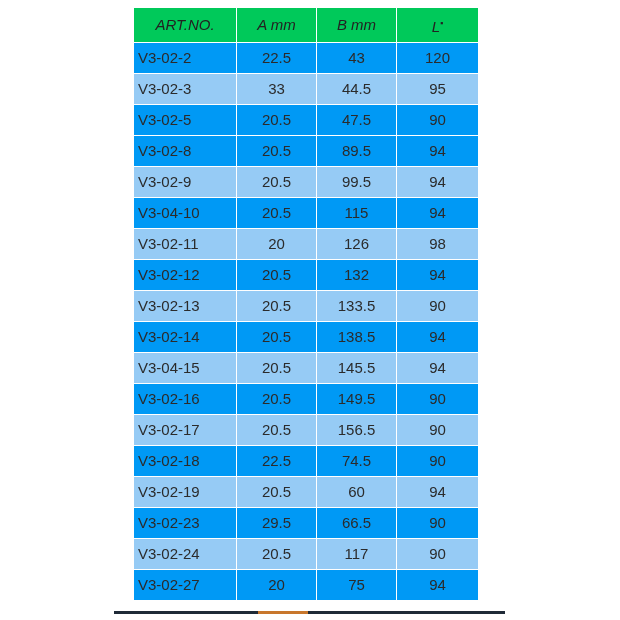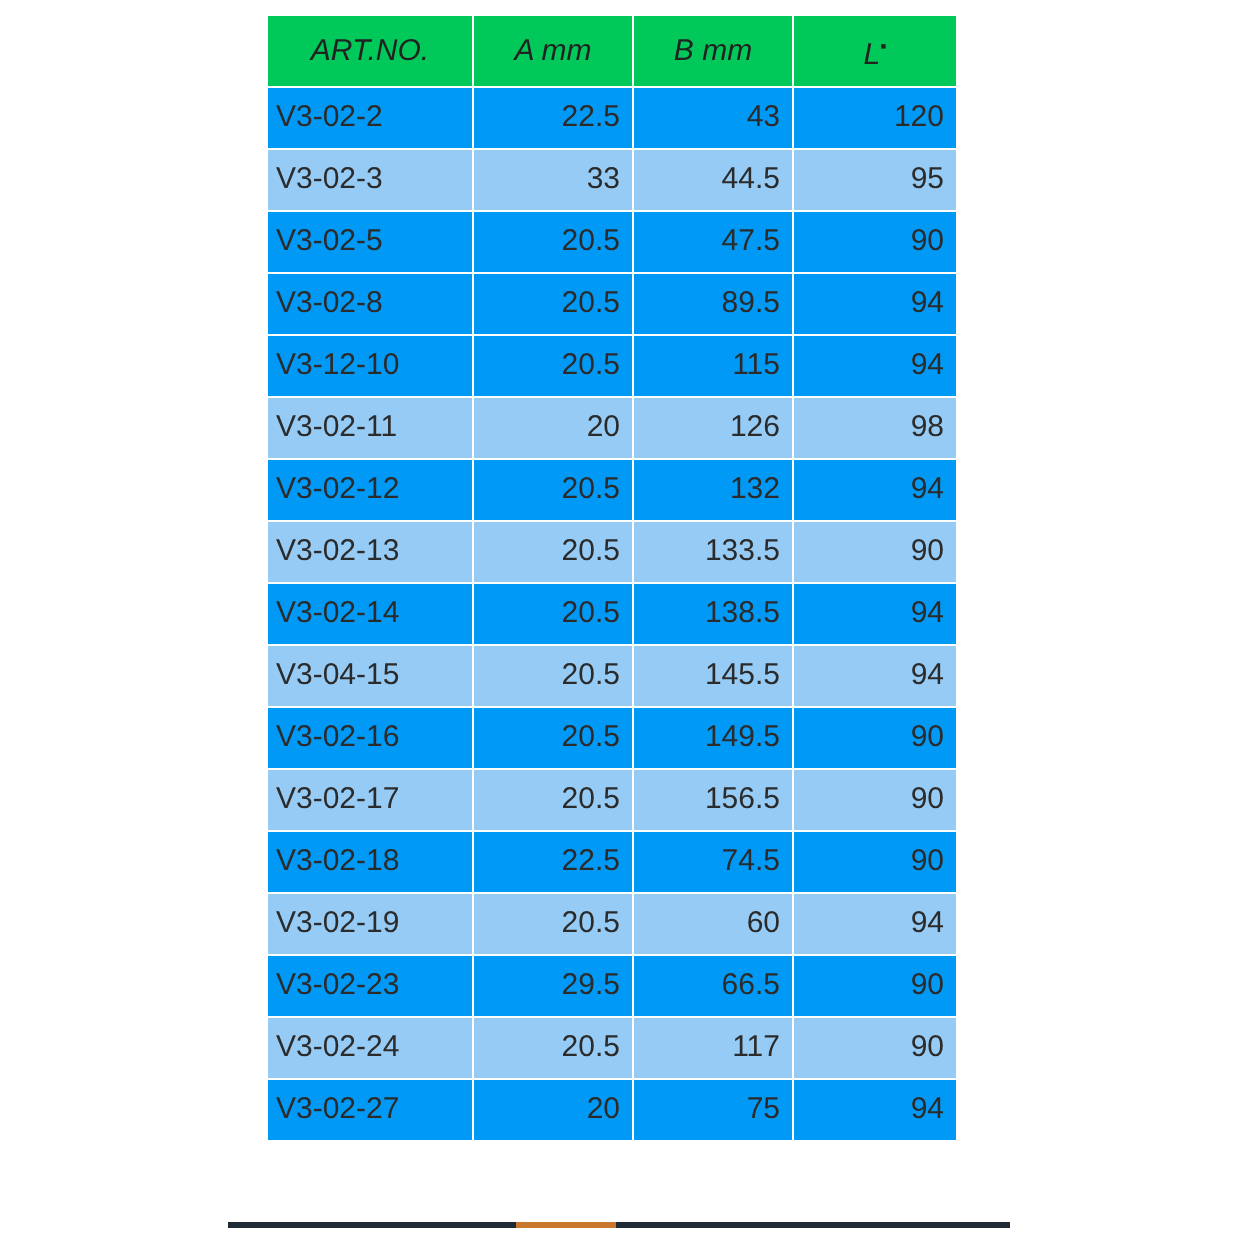--- a/index.html
+++ b/index.html
@@ -50,21 +50,21 @@
   }
 
   #spec-table tbody tr.odd td { background: #0099f5; }
   #spec-table tbody tr.even td { background: #96cbf5; }
 
   #spec-table td.art {
     text-align: left;
     padding-left: 4px;
   }
   #spec-table td.num {
-    text-align: right;
+    text-align: center;
   }
 
   .sup-mark {
     font-size: 9px;
     vertical-align: super;
     letter-spacing: 0;
   }
 
   #bottom-rule {
     position: absolute;
@@ -119,22 +119,28 @@
         <td class="num">20.5</td>
         <td class="num">47.5</td>
         <td class="num">90</td>
       </tr>
       <tr class="odd">
         <td class="art">V3-02-8</td>
         <td class="num">20.5</td>
         <td class="num">89.5</td>
         <td class="num">94</td>
       </tr>
-      <tr class="odd">
-        <td class="art">V3-12-10</td>
+      <tr class="even">
+        <td class="art">V3-02-9</td>
+        <td class="num">20.5</td>
+        <td class="num">99.5</td>
+        <td class="num">94</td>
+      </tr>
+      <tr class="odd">
+        <td class="art">V3-04-10</td>
         <td class="num">20.5</td>
         <td class="num">115</td>
         <td class="num">94</td>
       </tr>
       <tr class="even">
         <td class="art">V3-02-11</td>
         <td class="num">20</td>
         <td class="num">126</td>
         <td class="num">98</td>
       </tr>

